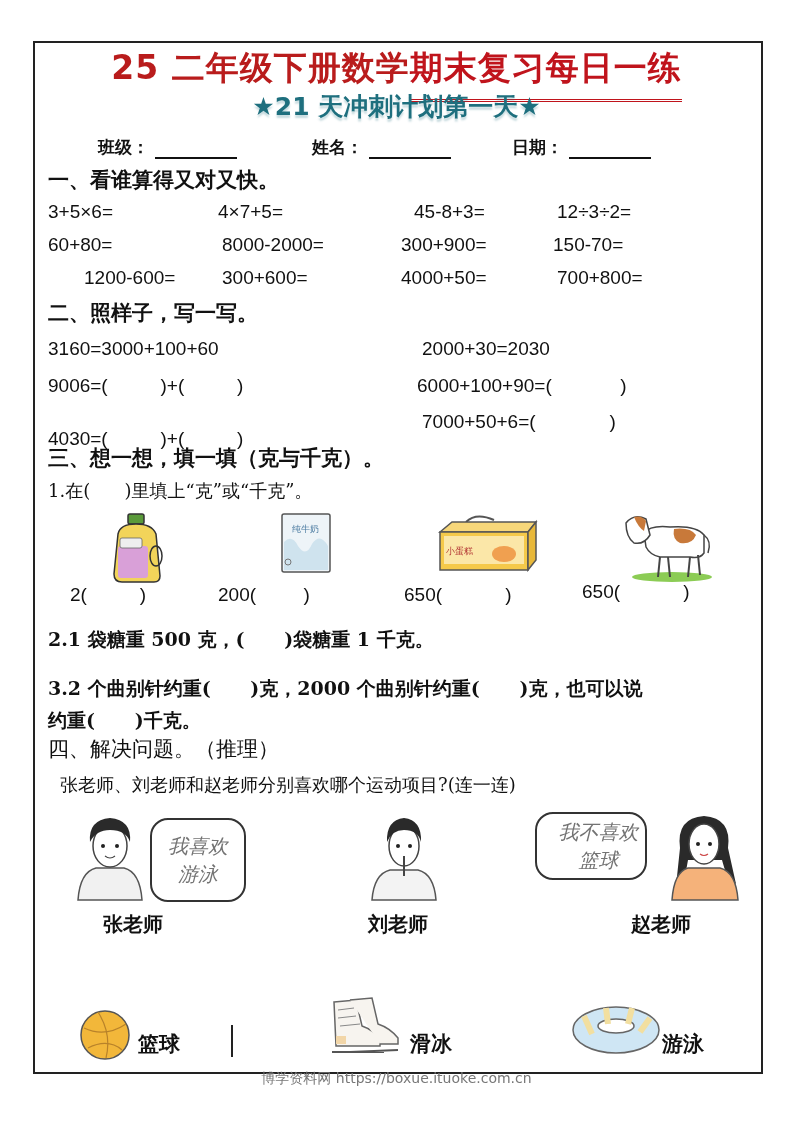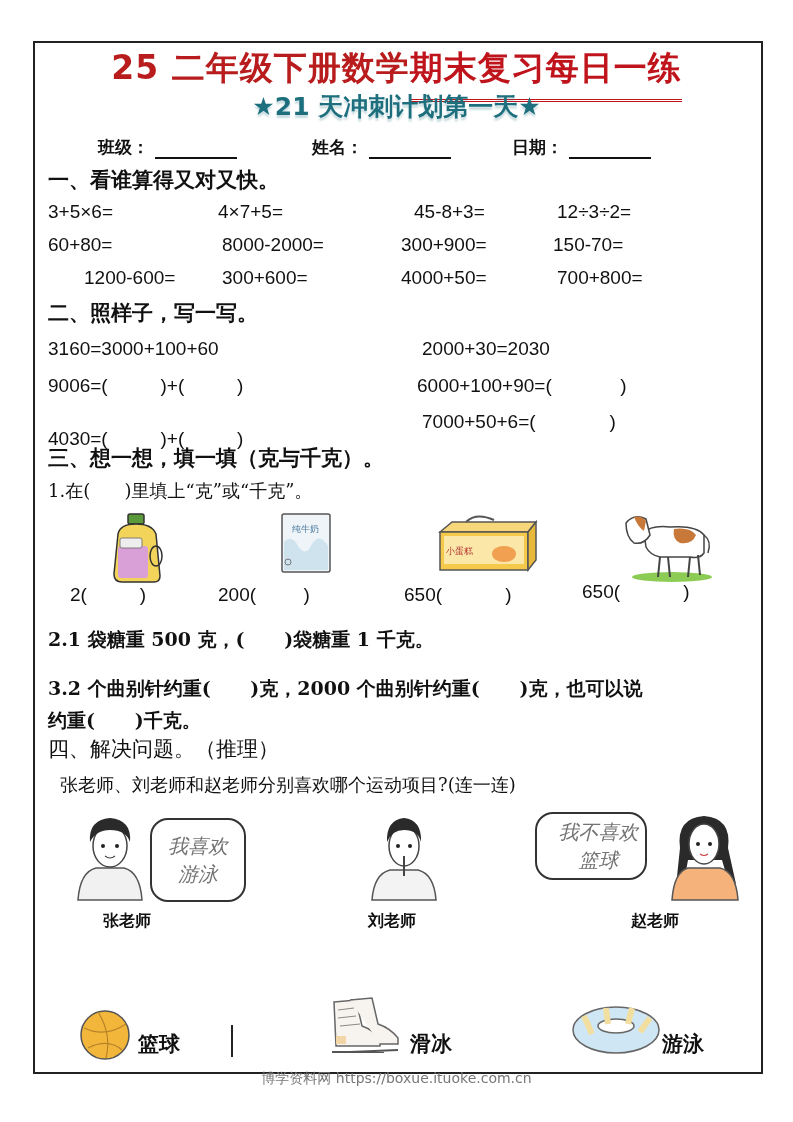--- a/index.html
+++ b/index.html
@@ -27,21 +27,21 @@
   .q-text { font-family: "DejaVu Serif", "Liberation Serif", serif; font-size: 19px; line-height: 28px; font-weight: bold; }
   .q-sub { font-family: "DejaVu Serif", "Liberation Serif", serif; font-size: 18px; line-height: 26px; }
 
   
   .illus { position: absolute; }
   .bubble {
     position: absolute; border: 2px solid #333; border-radius: 18px; background: #fff;
     font-family: "DejaVu Serif", "Liberation Serif", serif; font-size: 20px; color: #737373;
     text-align: center; line-height: 28px; display: flex; flex-direction: column; justify-content: center; font-style: italic;
   }
-  .teacher-name { font-family: "DejaVu Serif", "Liberation Serif", serif; font-size: 16px; font-weight: bold; }
+  .teacher-name { font-family: "DejaVu Serif", "Liberation Serif", serif; font-size: 20px; font-weight: bold; }
   .sport-label { font-size: 21px; font-weight: bold; }
   .footer { left: 0; width: 793px; top: 1070px; text-align: center; font-size: 14px; color: #777; }
 </style>
 </head>
 <body>
 
 <div class="page-frame"></div>
 
 <div class="abs title">
   <span class="black">25 二年级下册数学</span><span class="red">期末复习每日一练</span>

